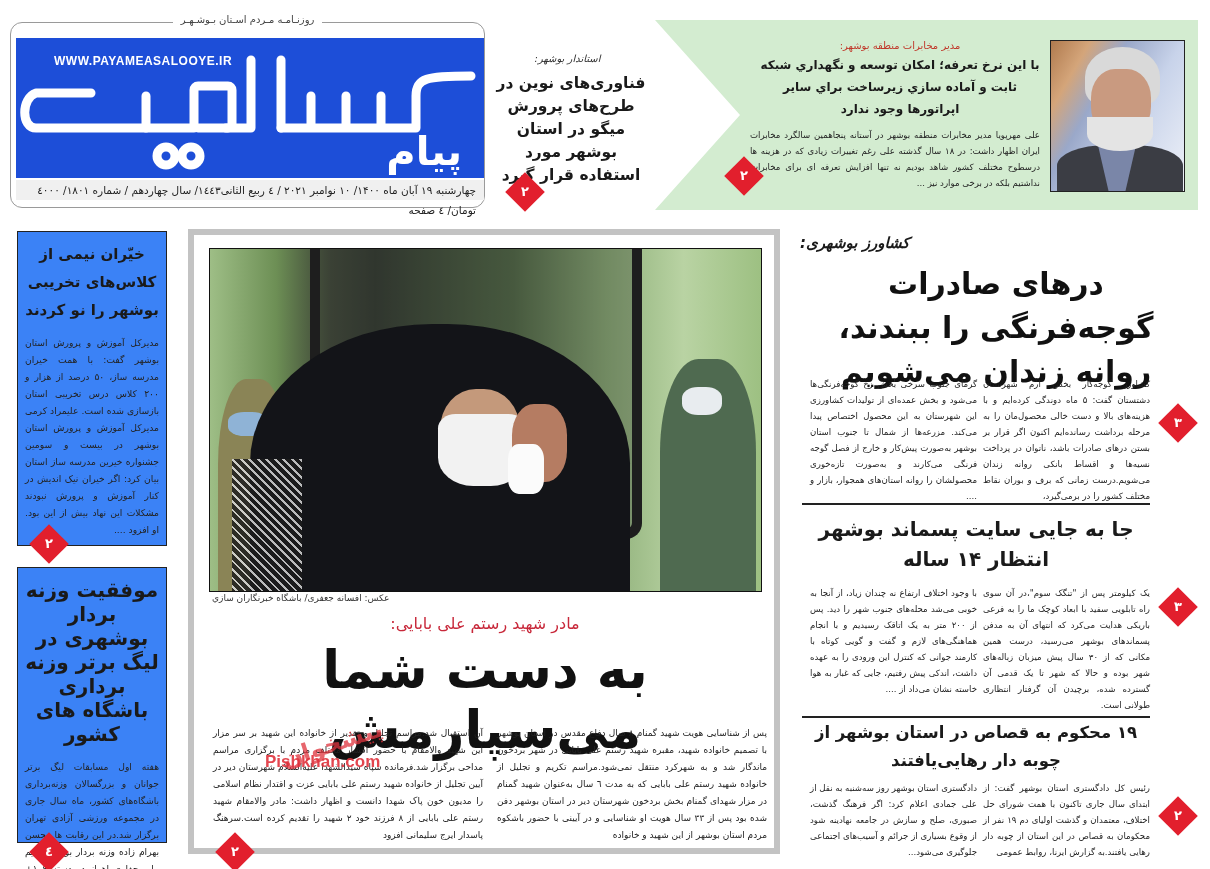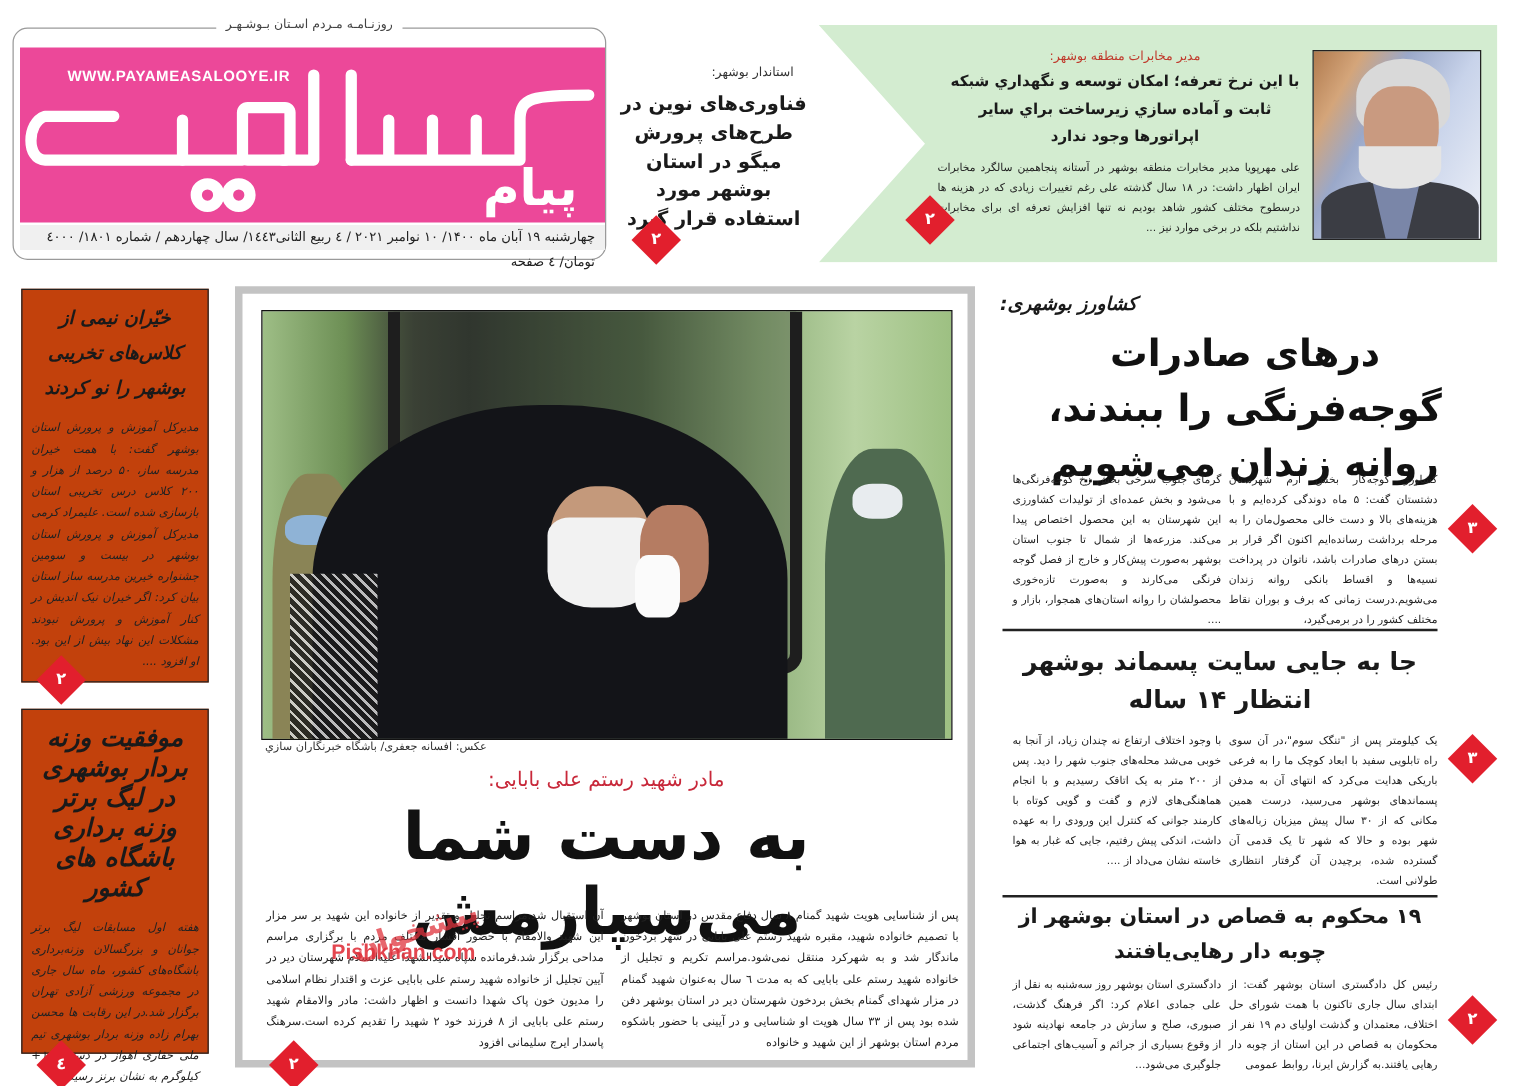--- a/index.html
+++ b/index.html
@@ -5,48 +5,48 @@
   * { box-sizing: border-box; margin: 0; padding: 0; }
   html, body { width: 1210px; height: 869px; overflow: hidden; background: #ffffff; }
   body { position: relative; font-family: "DejaVu Sans", sans-serif; color: #231f20; direction: rtl; }
 
   .abs { position: absolute; }
 
   
   .mast-tagline { left: 10px; top: 14px; width: 475px; text-align: center; font-size: 10px; color: #444; }
   .mast-tagline span { background: #fff; padding: 0 8px; position: relative; z-index: 2; }
   .mast-frame { left: 10px; top: 22px; width: 475px; height: 186px; border: 1px solid #9a9a9a; border-radius: 12px; }
-  .mast-green { left: 16px; top: 38px; width: 468px; height: 140px; background: #ec4899; overflow: hidden; direction: ltr; }
+  .mast-green { left: 16px; top: 38px; width: 468px; height: 140px; background: #1d4ed8; overflow: hidden; direction: ltr; }
   .mast-url { position: absolute; left: 38px; top: 16px; font-family: "Liberation Sans", sans-serif; font-weight: bold; font-size: 12px; color: #fff; letter-spacing: 0.5px; }
   .mast-logo { position: absolute; left: 0; top: 0; width: 468px; height: 140px; }
   .mast-payam { position: absolute; right: 22px; bottom: 4px; font-size: 40px; font-weight: bold; color: #fff; direction: rtl; }
   .mast-date { left: 16px; top: 180px; width: 468px; height: 20px; background: #f0f0f0; font-size: 10.5px; line-height: 20px; padding-right: 8px; text-align: right; color: #222; }
 
   
-  .teaser-kicker { left: 500px; top: 53px; width: 135px; text-align: right; font-size: 10px; color: #333; }
+  .teaser-kicker { left: 500px; top: 53px; width: 135px; text-align: center; font-size: 10px; color: #333; font-style: italic; }
   .teaser-title { left: 496px; top: 72px; width: 150px; text-align: center; font-size: 15.5px; font-weight: bold; line-height: 23px; color: #1a1a1a; }
 
   
   .green-panel { left: 655px; top: 20px; width: 543px; height: 190px; background: #d3ecd0; clip-path: polygon(0 0, 100% 0, 100% 100%, 0 100%, 85px 50%); }
   .gp-kicker { left: 760px; top: 40px; width: 280px; text-align: center; font-size: 10px; color: #c0392b; }
   .gp-title { left: 760px; top: 54px; width: 280px; text-align: center; font-size: 12px; font-weight: bold; line-height: 22px; color: #1a1a1a; }
   .gp-body { left: 750px; top: 127px; width: 290px; font-size: 8.6px; line-height: 16px; text-align: justify; color: #222; }
   .gp-portrait { left: 1050px; top: 40px; width: 135px; height: 152px; border: 1.5px solid #222; background: linear-gradient(120deg, #b07a4e 0%, #d4a57a 18%, #9aa8c9 35%, #c8d3ea 60%, #eef1f8 100%); overflow: hidden; }
   .gp-portrait .hair { position: absolute; left: 34px; top: 6px; width: 75px; height: 60px; border-radius: 50% 50% 30% 30%; background: #d9d9d9; }
   .gp-portrait .face { position: absolute; left: 40px; top: 28px; width: 60px; height: 72px; border-radius: 40% 40% 48% 48%; background: #c99a80; }
   .gp-portrait .beard { position: absolute; left: 36px; top: 76px; width: 66px; height: 34px; border-radius: 0 0 50% 50%; background: #e4e4e4; }
   .gp-portrait .suit { position: absolute; left: 6px; top: 104px; width: 126px; height: 52px; border-radius: 40% 40% 0 0; background: #3b3d44; }
   .gp-portrait .shirt { position: absolute; left: 46px; top: 100px; width: 40px; height: 52px; background: #7a86a8; clip-path: polygon(0 0,100% 0, 70% 100%, 30% 100%); }
 
   
   .badge { width: 28px; height: 28px; background: #e21f2d; transform: rotate(45deg); }
   .badge-num { width: 28px; height: 28px; transform: rotate(-45deg); color: #fff; font-size: 13px; font-weight: bold; text-align: center; line-height: 28px; }
 
   
-  .side-box { border: 1.5px solid #222; background: #c2410c; font-style: italic; }
+  .side-box { border: 1.5px solid #222; background: #3b82f6; }
   .side-title { text-align: center; font-weight: bold; color: #1a1a1a; }
   .side-body { font-size: 9.2px; line-height: 17px; text-align: justify; color: #222; }
 
   
   .feature-box { left: 188px; top: 229px; width: 592px; height: 625px; border: 6px solid #c3c3c3; background: #fff; }
   .photo { left: 209px; top: 248px; width: 553px; height: 344px; border: 1px solid #111; overflow: hidden; background: linear-gradient(90deg, #9ebe86 0%, #6d8f55 12%, #3a3f35 22%, #2a2f2a 30%, #4d6443 55%, #8fb07a 72%, #b9d3a3 86%, #9dc082 100%); }
   .photo .window { position: absolute; left: 100px; top: 0; width: 332px; height: 290px; border: 10px solid #1e1e1e; border-top: 0; border-radius: 0 0 16px 16px; background: rgba(60,70,55,0.35); }
   .photo .soldier-l { position: absolute; left: 8px; top: 130px; width: 70px; height: 214px; border-radius: 40% 40% 0 0; background: #8a8456; }
   .photo .mask-l { position: absolute; left: 18px; top: 163px; width: 40px; height: 24px; border-radius: 40%; background: #8fb3d6; }
   .photo .soldier-r { position: absolute; left: 450px; top: 110px; width: 96px; height: 234px; border-radius: 40% 40% 0 0; background: #4f6a50; }

